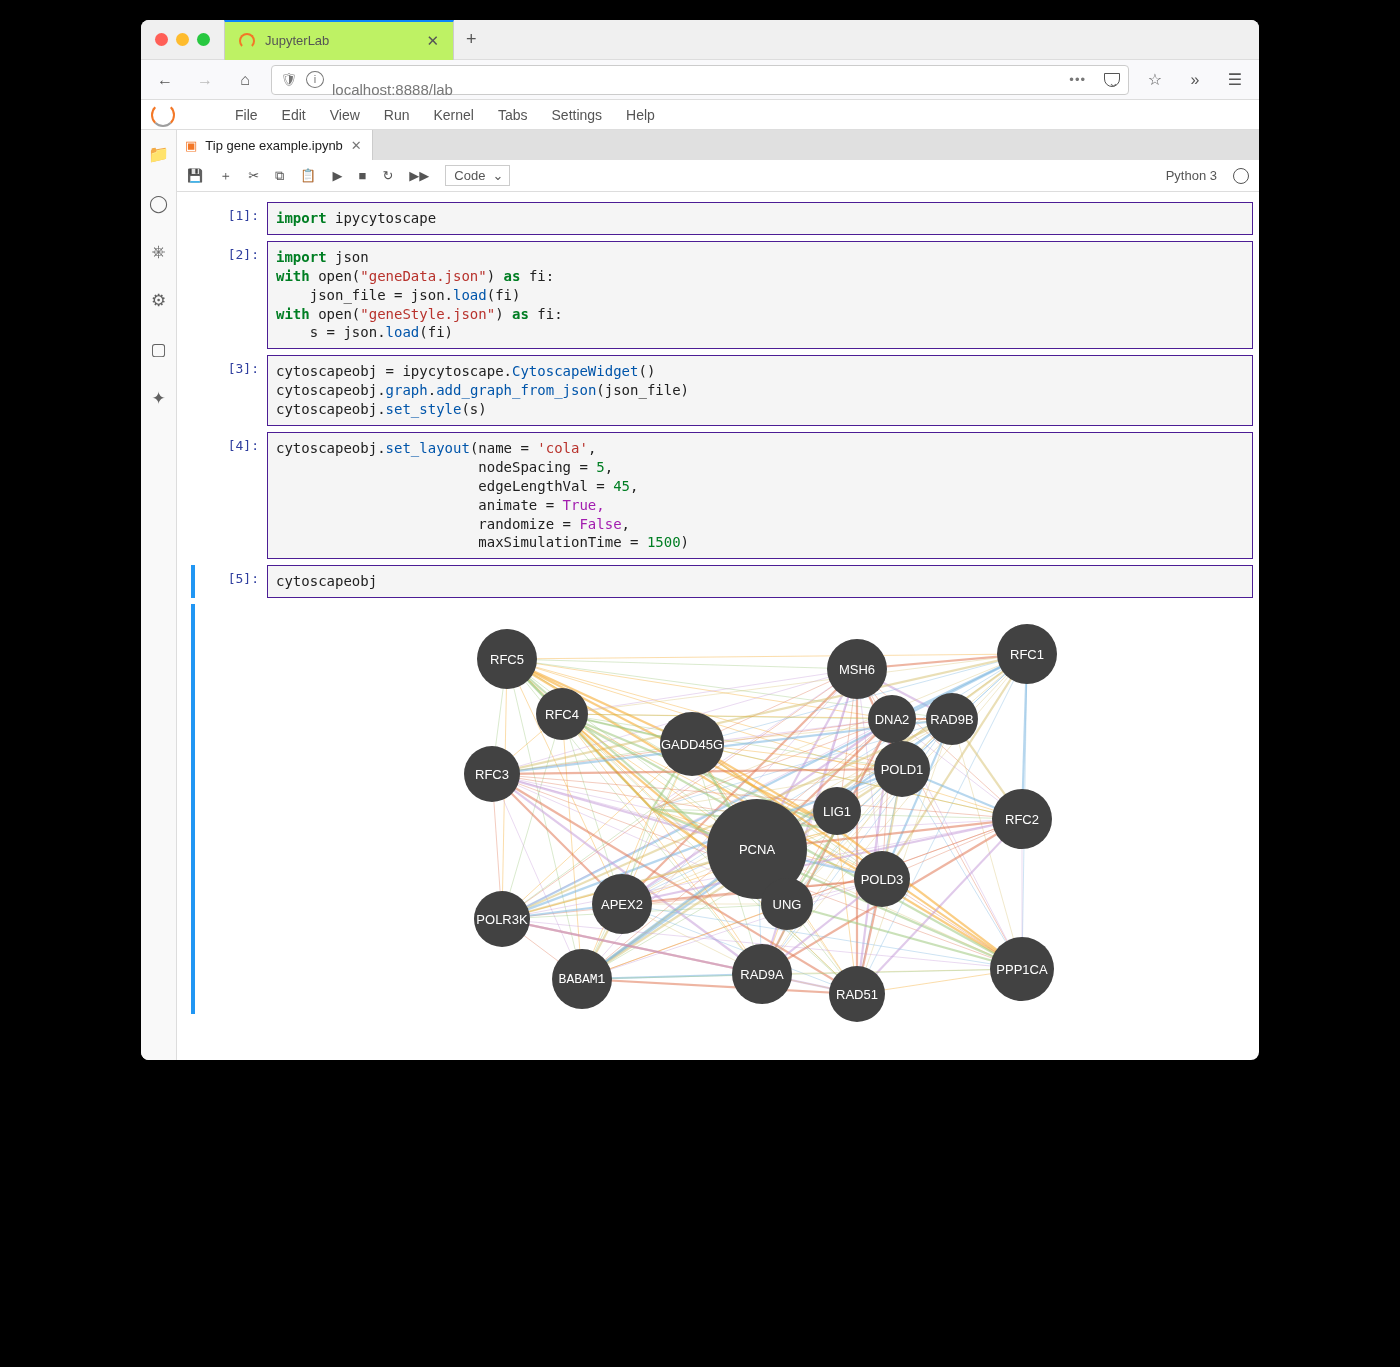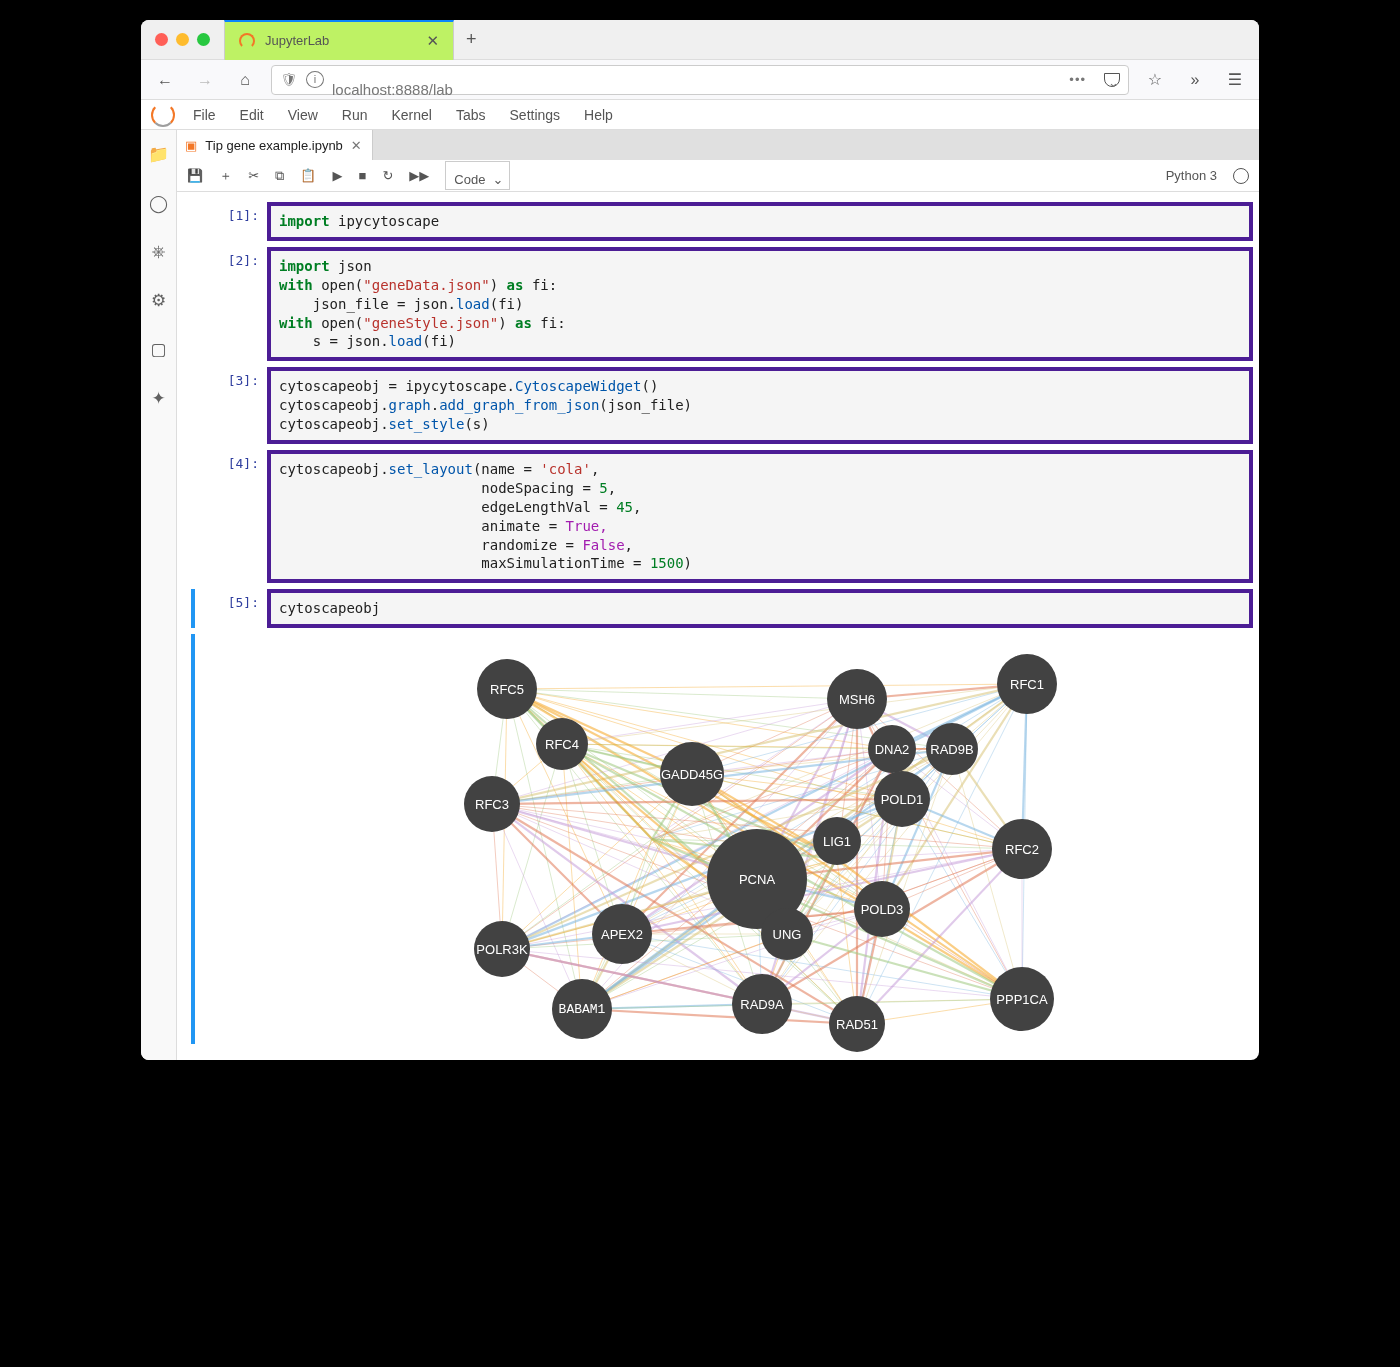--- a/index.html
+++ b/index.html
@@ -22,50 +22,50 @@
 .navbtn { width: 28px; height: 28px; display: flex; align-items: center; justify-content: center; color: #555; font-size: 16px; border-radius: 4px; }
 .navbtn.dis { color: #bbb; }
 .urlbar { flex: 1; height: 30px; background: #fff; border: 1px solid #ccc; border-radius: 4px; display: flex; align-items: center; padding: 0 8px; gap: 8px; color: #777; }
 .urlbar .lock { width: 18px; text-align: center; }
 .urlbar .info { width: 18px; text-align: center; border: 1.5px solid #777; border-radius: 50%; font-size: 11px; line-height: 15px; height: 17px; }
 .urlbar .url { color: #777; font-size: 15px; margin-top: 20px; }
 .urlbar .ell { margin-left: auto; letter-spacing: 1px; }
 .menubtn { width: 28px; display: flex; align-items: center; justify-content: center; color: #555; font-size: 16px; }
 
 
-.jl-top { height: 30px; border-bottom: 1px solid #ddd; display: flex; align-items: center; }
+.jl-top { height: 30px; border-bottom: 1px solid #ddd; display: flex; align-items: center; gap: 42px; }
 .jl-logo { width: 24px; height: 24px; margin: 0 6px 0 10px; border: 2.5px solid #f37726; border-radius: 50%; border-top-color: transparent; border-bottom-color: #9e9e9e; }
 .jl-menu { display: flex; }
 .jl-menu span { padding: 0 12px; color: #555; line-height: 30px; font-size: 14px; }
 
 
 .jl-body { flex: 1; display: flex; overflow: hidden; }
 .jl-side { width: 36px; background: #f9f9f9; border-right: 1px solid #ddd; display: flex; flex-direction: column; align-items: center; padding-top: 14px; gap: 28px; color: #616161; font-size: 17px; }
 .jl-main { flex: 1; display: flex; flex-direction: column; overflow: hidden; }
 
 
 .nb-tabs { height: 30px; background: #e0e0e0; display: flex; }
 .nb-tab { background: #fff; border-right: 1px solid #ccc; padding: 0 10px 0 8px; display: flex; align-items: center; gap: 8px; font-size: 13px; }
 .nb-tab .ico { color: #f37726; }
 .nb-tab .x { color: #777; }
 
 
 .nb-toolbar { height: 32px; border-bottom: 1px solid #ddd; display: flex; align-items: center; padding: 0 10px; gap: 16px; color: #555; }
-.nb-toolbar .sel { border: 1px solid #ccc; padding: 10px 24px 2px 8px; font-size: 13px; position: relative; }
+.nb-toolbar .sel { border: 1px solid #ccc; padding: 2px 24px 2px 8px; font-size: 13px; position: relative; }
 .nb-toolbar .sel::after { content: "⌄"; position: absolute; right: 6px; }
 .nb-toolbar .spacer { flex: 1; }
 .nb-toolbar .kernel-status { width: 16px; height: 16px; border: 1.5px solid #555; border-radius: 50%; }
 
 
 .nb-area { flex: 1; overflow: auto; padding: 10px 6px 10px 30px; }
 .cell { display: flex; margin-bottom: 6px; }
 .prompt { width: 60px; text-align: right; padding: 6px 8px 0 0; font-family: Menlo, monospace; font-size: 13px; color: #303F9F; }
 .prompt.out { color: #bf360c; }
 .inputarea { flex: 1; }
-.codebox { background: #f5f5f5; border: 4px solid #4c1d95; padding: 6px 8px; font-family: Menlo, monospace; font-size: 14px; line-height: 1.35; white-space: pre; overflow-x: auto; }
+.codebox { background: #f5f5f5; border: 1px solid #4c1d95; padding: 6px 8px; font-family: Menlo, monospace; font-size: 14px; line-height: 1.35; white-space: pre; overflow-x: auto; }
 .cell.active { position: relative; }
 .cell.active::before { content: ""; position: absolute; left: -16px; top: 0; bottom: 0; width: 4px; background: #2196f3; }
 
 
 .kw { color: #007e23; font-weight: 600; }
 .st { color: #b8322c; }
 .fn { color: #0055aa; }
 .nm { color: #007e23; }
 .bv { color: #a21caf; font-weight: 400; }
 

